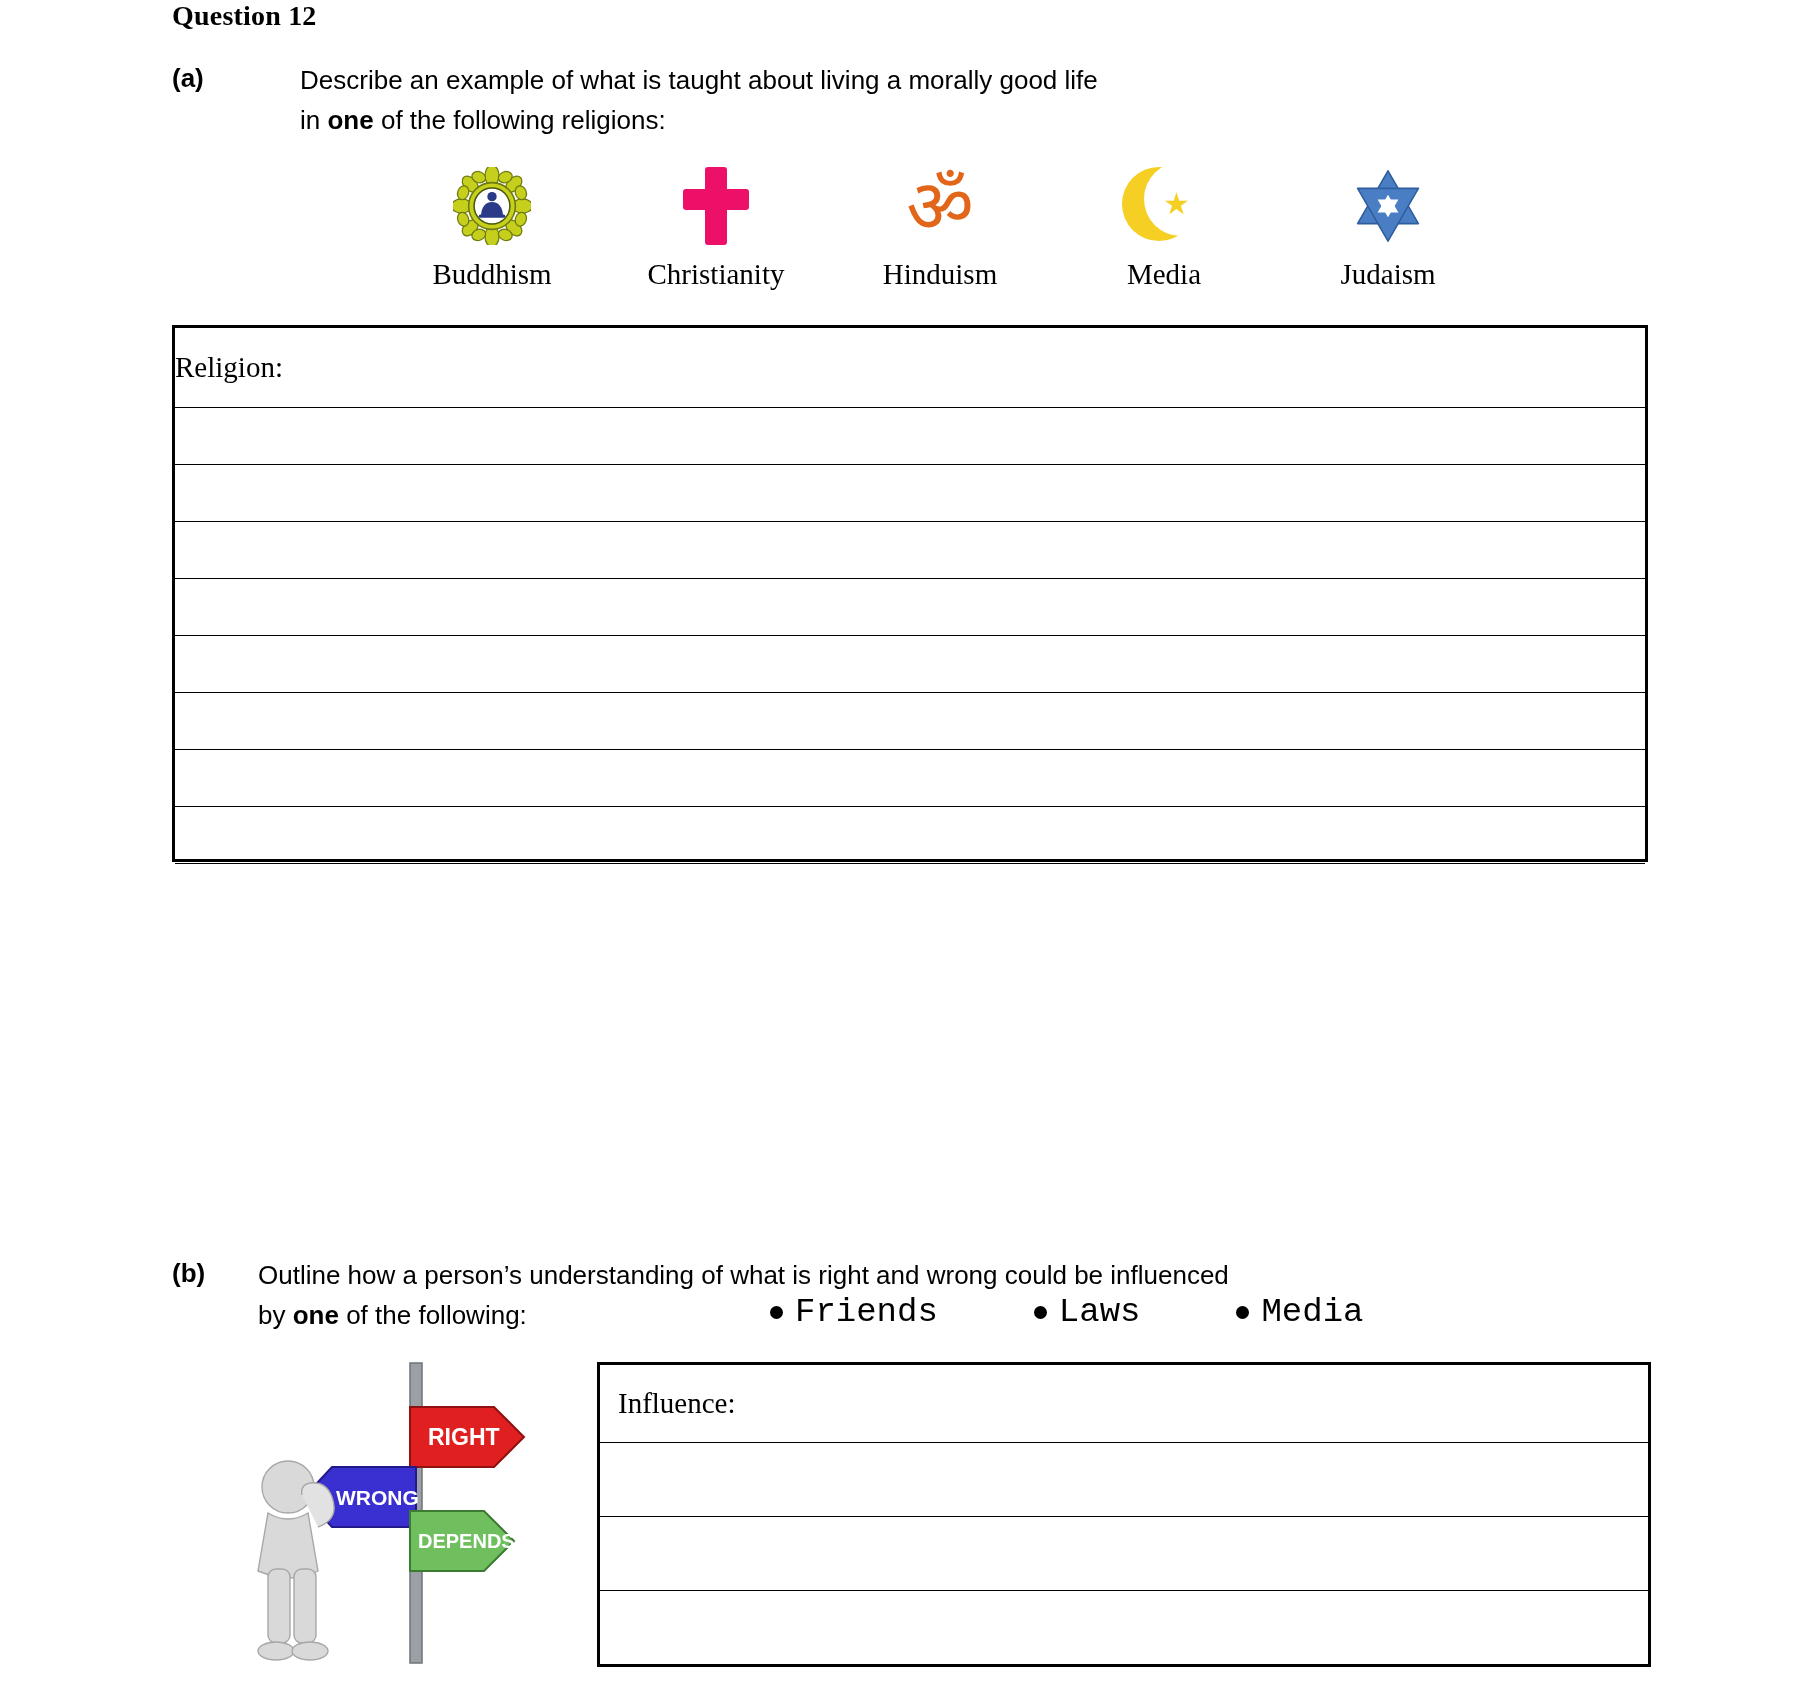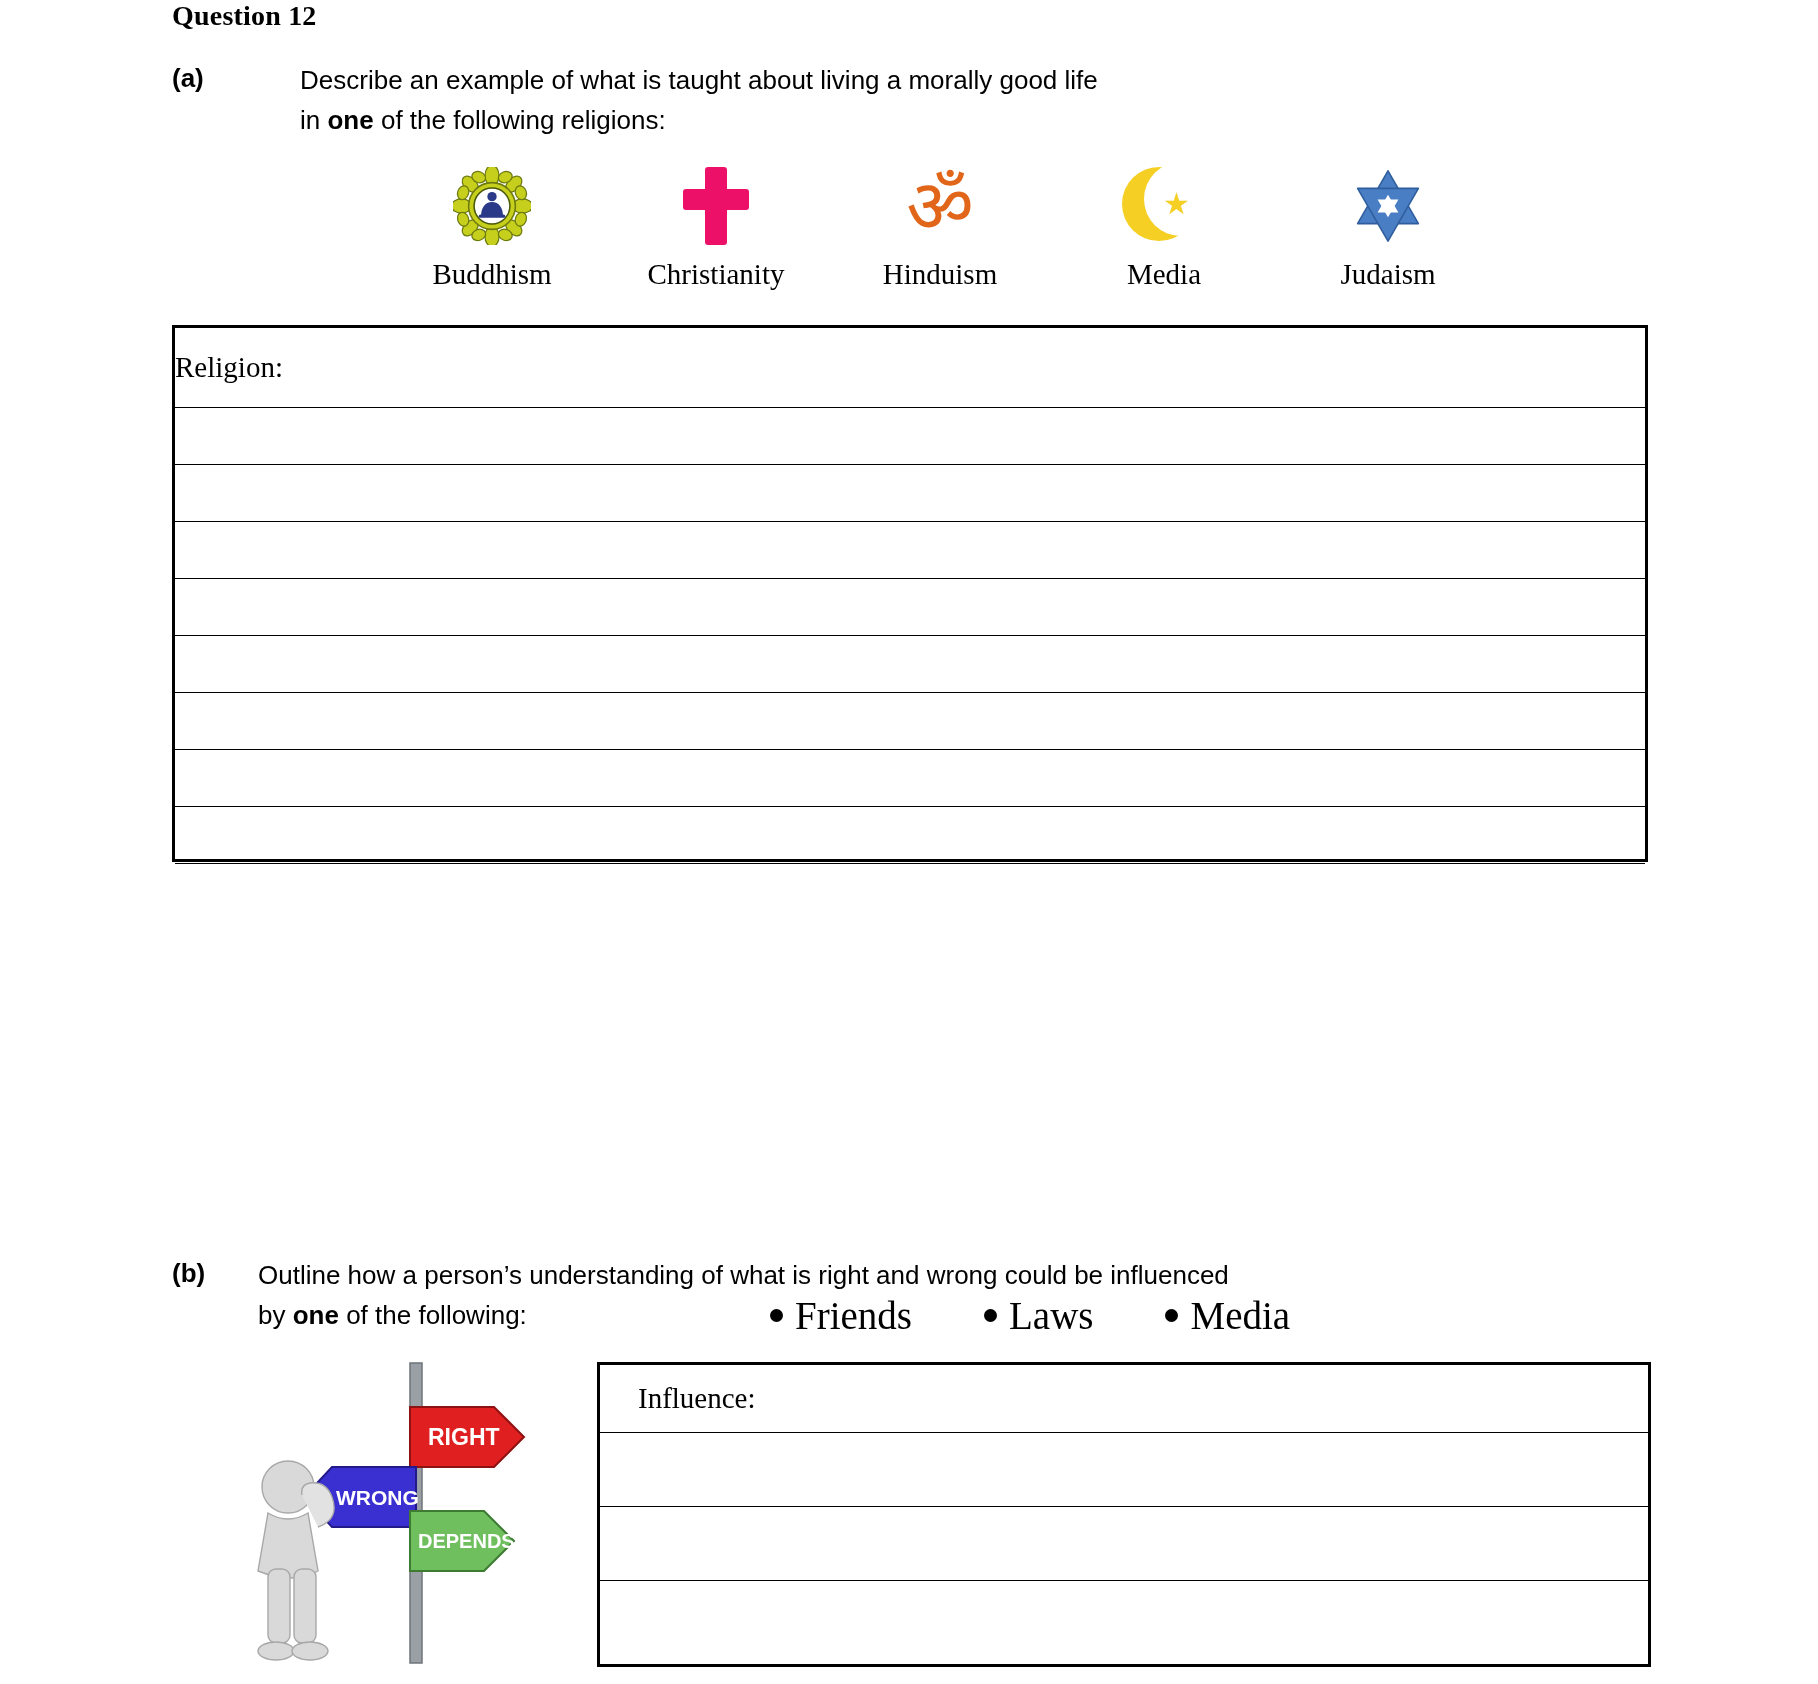--- a/index.html
+++ b/index.html
@@ -191,23 +191,23 @@
     font-size: 26px;
     line-height: 1.55;
   }
   .part-b-text .bold { font-weight: bold; }
 
   .influence-options {
     position: absolute;
     left: 770px;
     top: 1293px;
     display: flex;
-    gap: 72px;
-    font-family: Liberation Serif, serif;
-    font-size: 39px;
+    gap: 96px;
+    font-family: Liberation Mono, monospace;
+    font-size: 34px;
     align-items: center;
   }
   .influence-options .opt {
     display: flex;
     align-items: center;
     gap: 12px;
   }
   .influence-options .dot {
     width: 13px; height: 13px;
     background: #000;
@@ -228,26 +228,26 @@
   .answer-box-b {
     position: absolute;
     left: 597px;
     top: 1362px;
     width: 1054px;
     height: 305px;
     border: 3px solid #000;
     box-sizing: border-box;
   }
   .answer-box-b .first-row {
-    height: 68px;
+    height: 78px;
     border-bottom: 1.6px solid #000;
     box-sizing: border-box;
     display: flex;
     align-items: center;
-    padding-left: 38px;
+    padding-left: 18px;
     font-family: "Liberation Serif", serif;
     font-size: 29px;
     text-align: right;
   }
   .answer-box-b .rule {
     height: 74px;
     border-bottom: 1.6px solid #000;
     box-sizing: border-box;
   }
   .answer-box-b .rule.last { border-bottom: none; }

